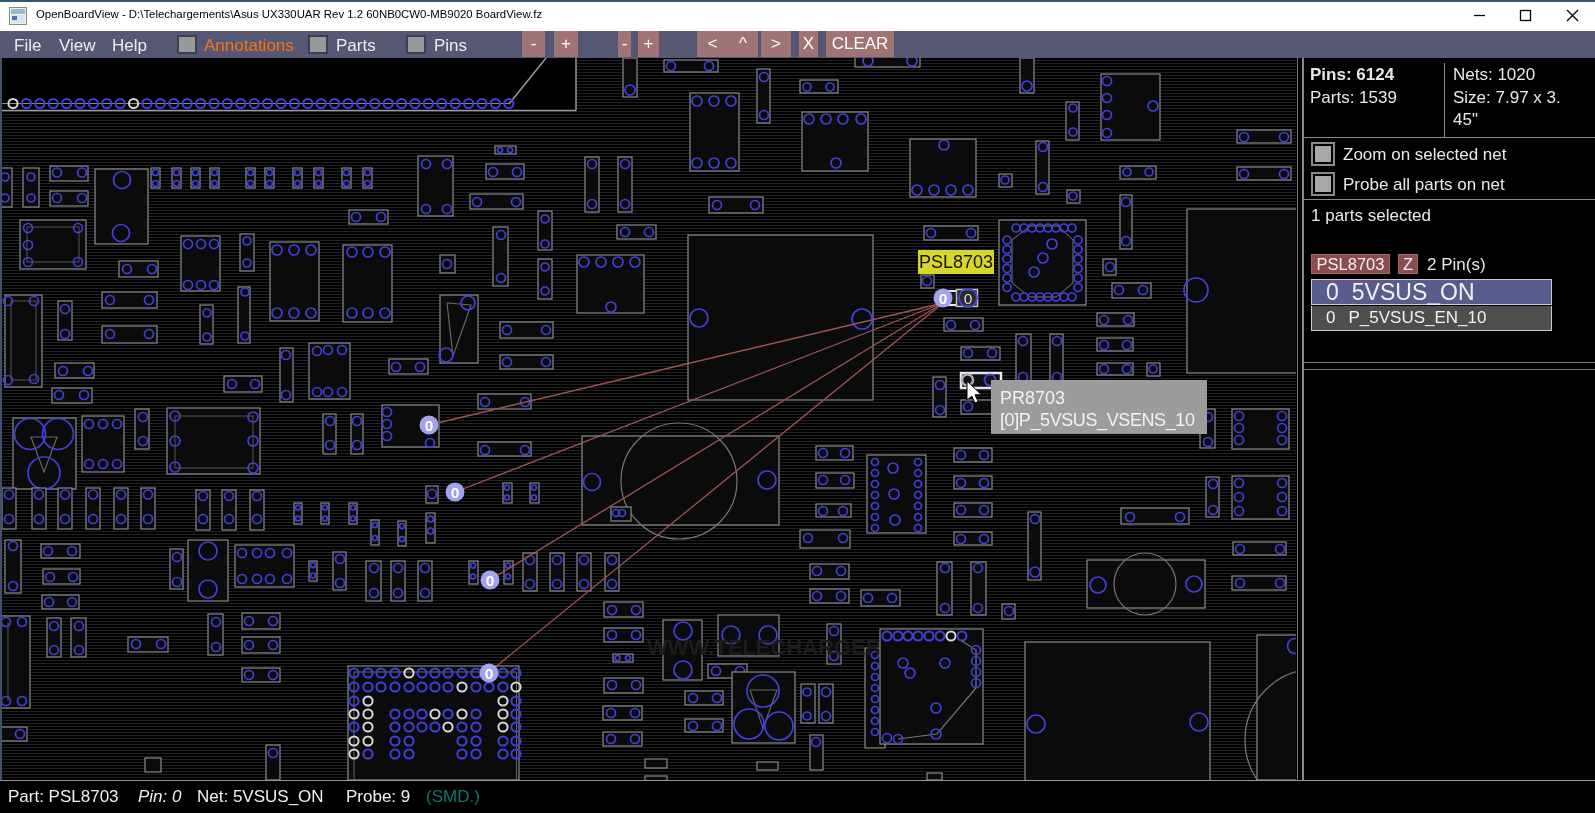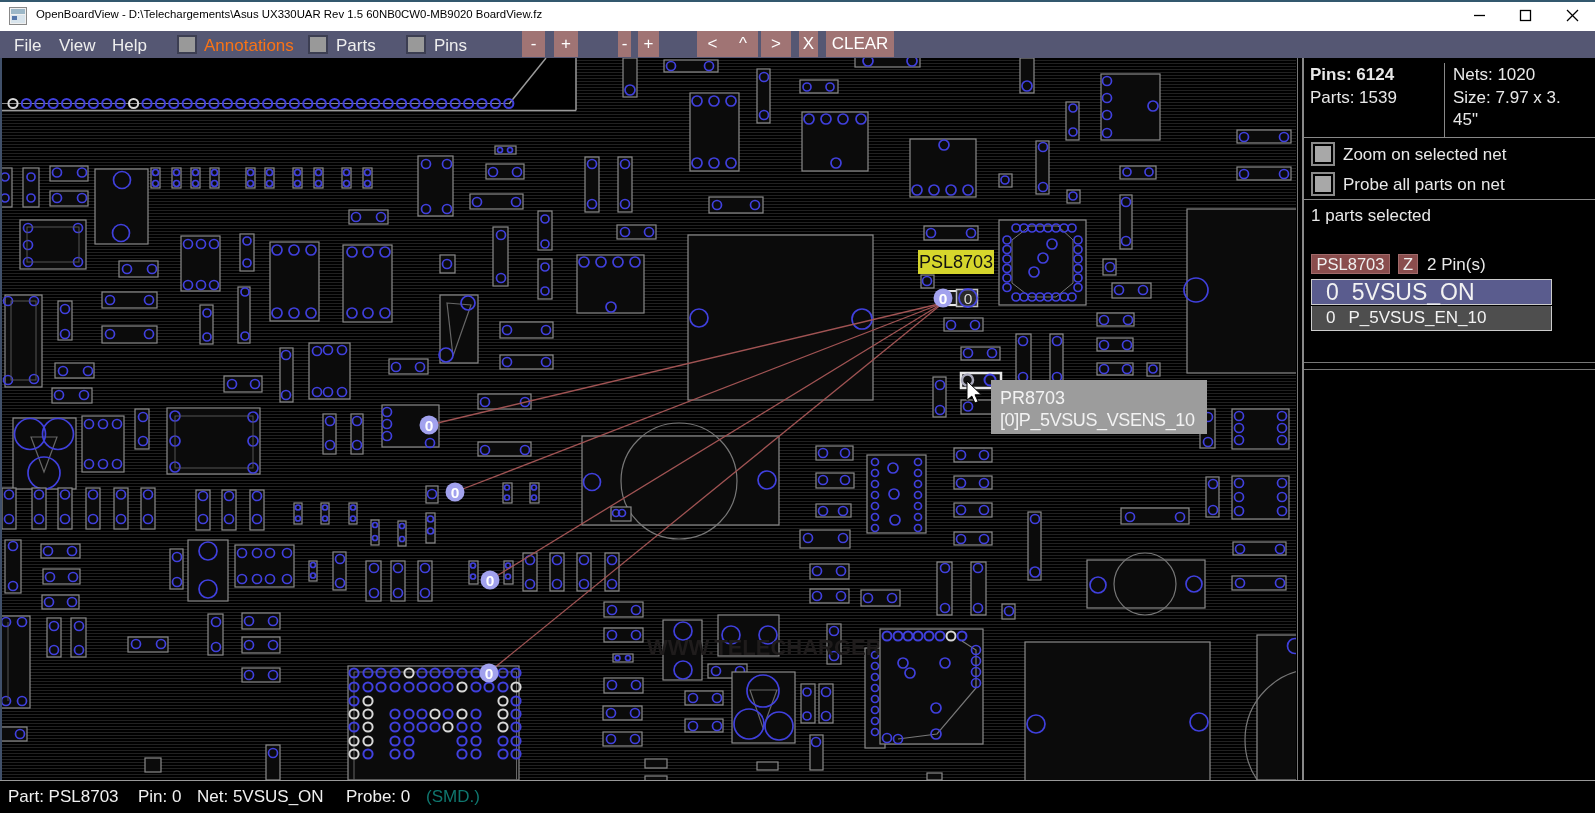--- a/index.html
+++ b/index.html
@@ -5,21 +5,21 @@
 .abs { position:absolute; }
 </style></head><body>
 
 <div class="abs" style="left:0;top:0;width:1595px;height:31px;background:#fff;border-top:2px solid #33586e;"></div>
 <svg class="abs" style="left:9px;top:7px" width="18" height="18">
     <rect x="0.5" y="0.5" width="17" height="17" fill="#f0f0f0" stroke="#888"></rect>
     <rect x="2" y="2" width="14" height="5" fill="#9db8c8"></rect>
     <rect x="2" y="8" width="14" height="8" fill="#d8e4ec"></rect>
     <rect x="3" y="9" width="5" height="4" fill="#5577aa"></rect>
   </svg>
-<div class="abs" style="left:36px;top:8px;font-size:11.4px;color:#000;">OpenBoardView - D:\Telechargements\Asus UX330UAR Rev 1.5 60NB0CW0-MB9020 BoardView.fz</div>
+<div class="abs" style="left:36px;top:8px;font-size:11.4px;color:#000;">OpenBoardView - D:\Telechargements\Asus UX330UAR Rev 1.2 60NB0CW0-MB9020 BoardView.fz</div>
 <svg class="abs" style="left:1468px;top:0" width="127" height="31">
 <line x1="6" y1="15.5" x2="17" y2="15.5" stroke="#000" stroke-width="1.3"></line>
 <rect x="52.5" y="10.5" width="10" height="10" fill="none" stroke="#000" stroke-width="1.3"></rect>
 <line x1="99" y1="10" x2="110" y2="21" stroke="#000" stroke-width="1.3"></line>
     <line x1="110" y1="10" x2="99" y2="21" stroke="#000" stroke-width="1.3"></line>
 </svg>
 
 <div class="abs" style="left:0;top:31px;width:1595px;height:27px;background:#555773;"></div>
 <div class="abs" style="left:14px;top:36px;font-size:17px;color:#eee;">File</div>
 <div class="abs" style="left:59px;top:36px;font-size:17px;color:#eee;">View</div>
@@ -910,16 +910,16 @@
 <div class="abs" style="left:1398px;top:254px;width:20px;height:20px;background:#8a4d4d;border:1px solid #a06a6a;color:#f0f0f0;font-size:16.5px;text-align:center;line-height:19px;">Z</div>
 <div class="abs" style="left:1427px;top:255px;font-size:17px;color:#e8e8e8;">2 Pin(s)</div>
 <div class="abs" style="left:1311px;top:279px;width:241px;height:26px;background:#5a5c8e;border:1px solid #ccc;color:#f2f2f2;font-size:23px;line-height:25px;"><span style="margin-left:14px;">0</span><span style="margin-left:13px;">5VSUS_ON</span></div>
 <div class="abs" style="left:1311px;top:306px;width:241px;height:25px;background:#4e4e4e;border:1px solid #ccc;border-top:none;color:#f2f2f2;font-size:17px;line-height:24px;"><span style="margin-left:14px;">0</span><span style="margin-left:13px;">P_5VSUS_EN_10</span></div>
 <div class="abs" style="left:1304px;top:362px;width:291px;height:1px;background:#777;"></div>
 <div class="abs" style="left:1304px;top:369px;width:291px;height:1px;background:#777;"></div>
 
 <div class="abs" style="left:0;top:780px;width:1595px;height:1px;background:#999;"></div>
 <div class="abs" style="left:0;top:781px;width:1595px;height:32px;background:#000;"></div>
 <div class="abs" style="left:8px;top:787px;font-size:17px;color:#f0f0f0;">Part: PSL8703</div>
-<div class="abs" style="left:138px;top:787px;font-size:17px;color:#f0f0f0;">Pin: 0</div>
+<div class="abs" style="left:138px;top:787px;font-size:17px;color:#f0f0f0;font-style:italic;">Pin: 0</div>
 <div class="abs" style="left:197px;top:787px;font-size:17px;color:#f0f0f0;">Net: 5VSUS_ON</div>
-<div class="abs" style="left:346px;top:787px;font-size:17px;color:#f0f0f0;">Probe: 0</div>
+<div class="abs" style="left:346px;top:787px;font-size:17px;color:#f0f0f0;">Probe: 9</div>
 <div class="abs" style="left:426px;top:787px;font-size:17px;color:#0f766e;">(SMD.)</div>
 
 </body></html>

